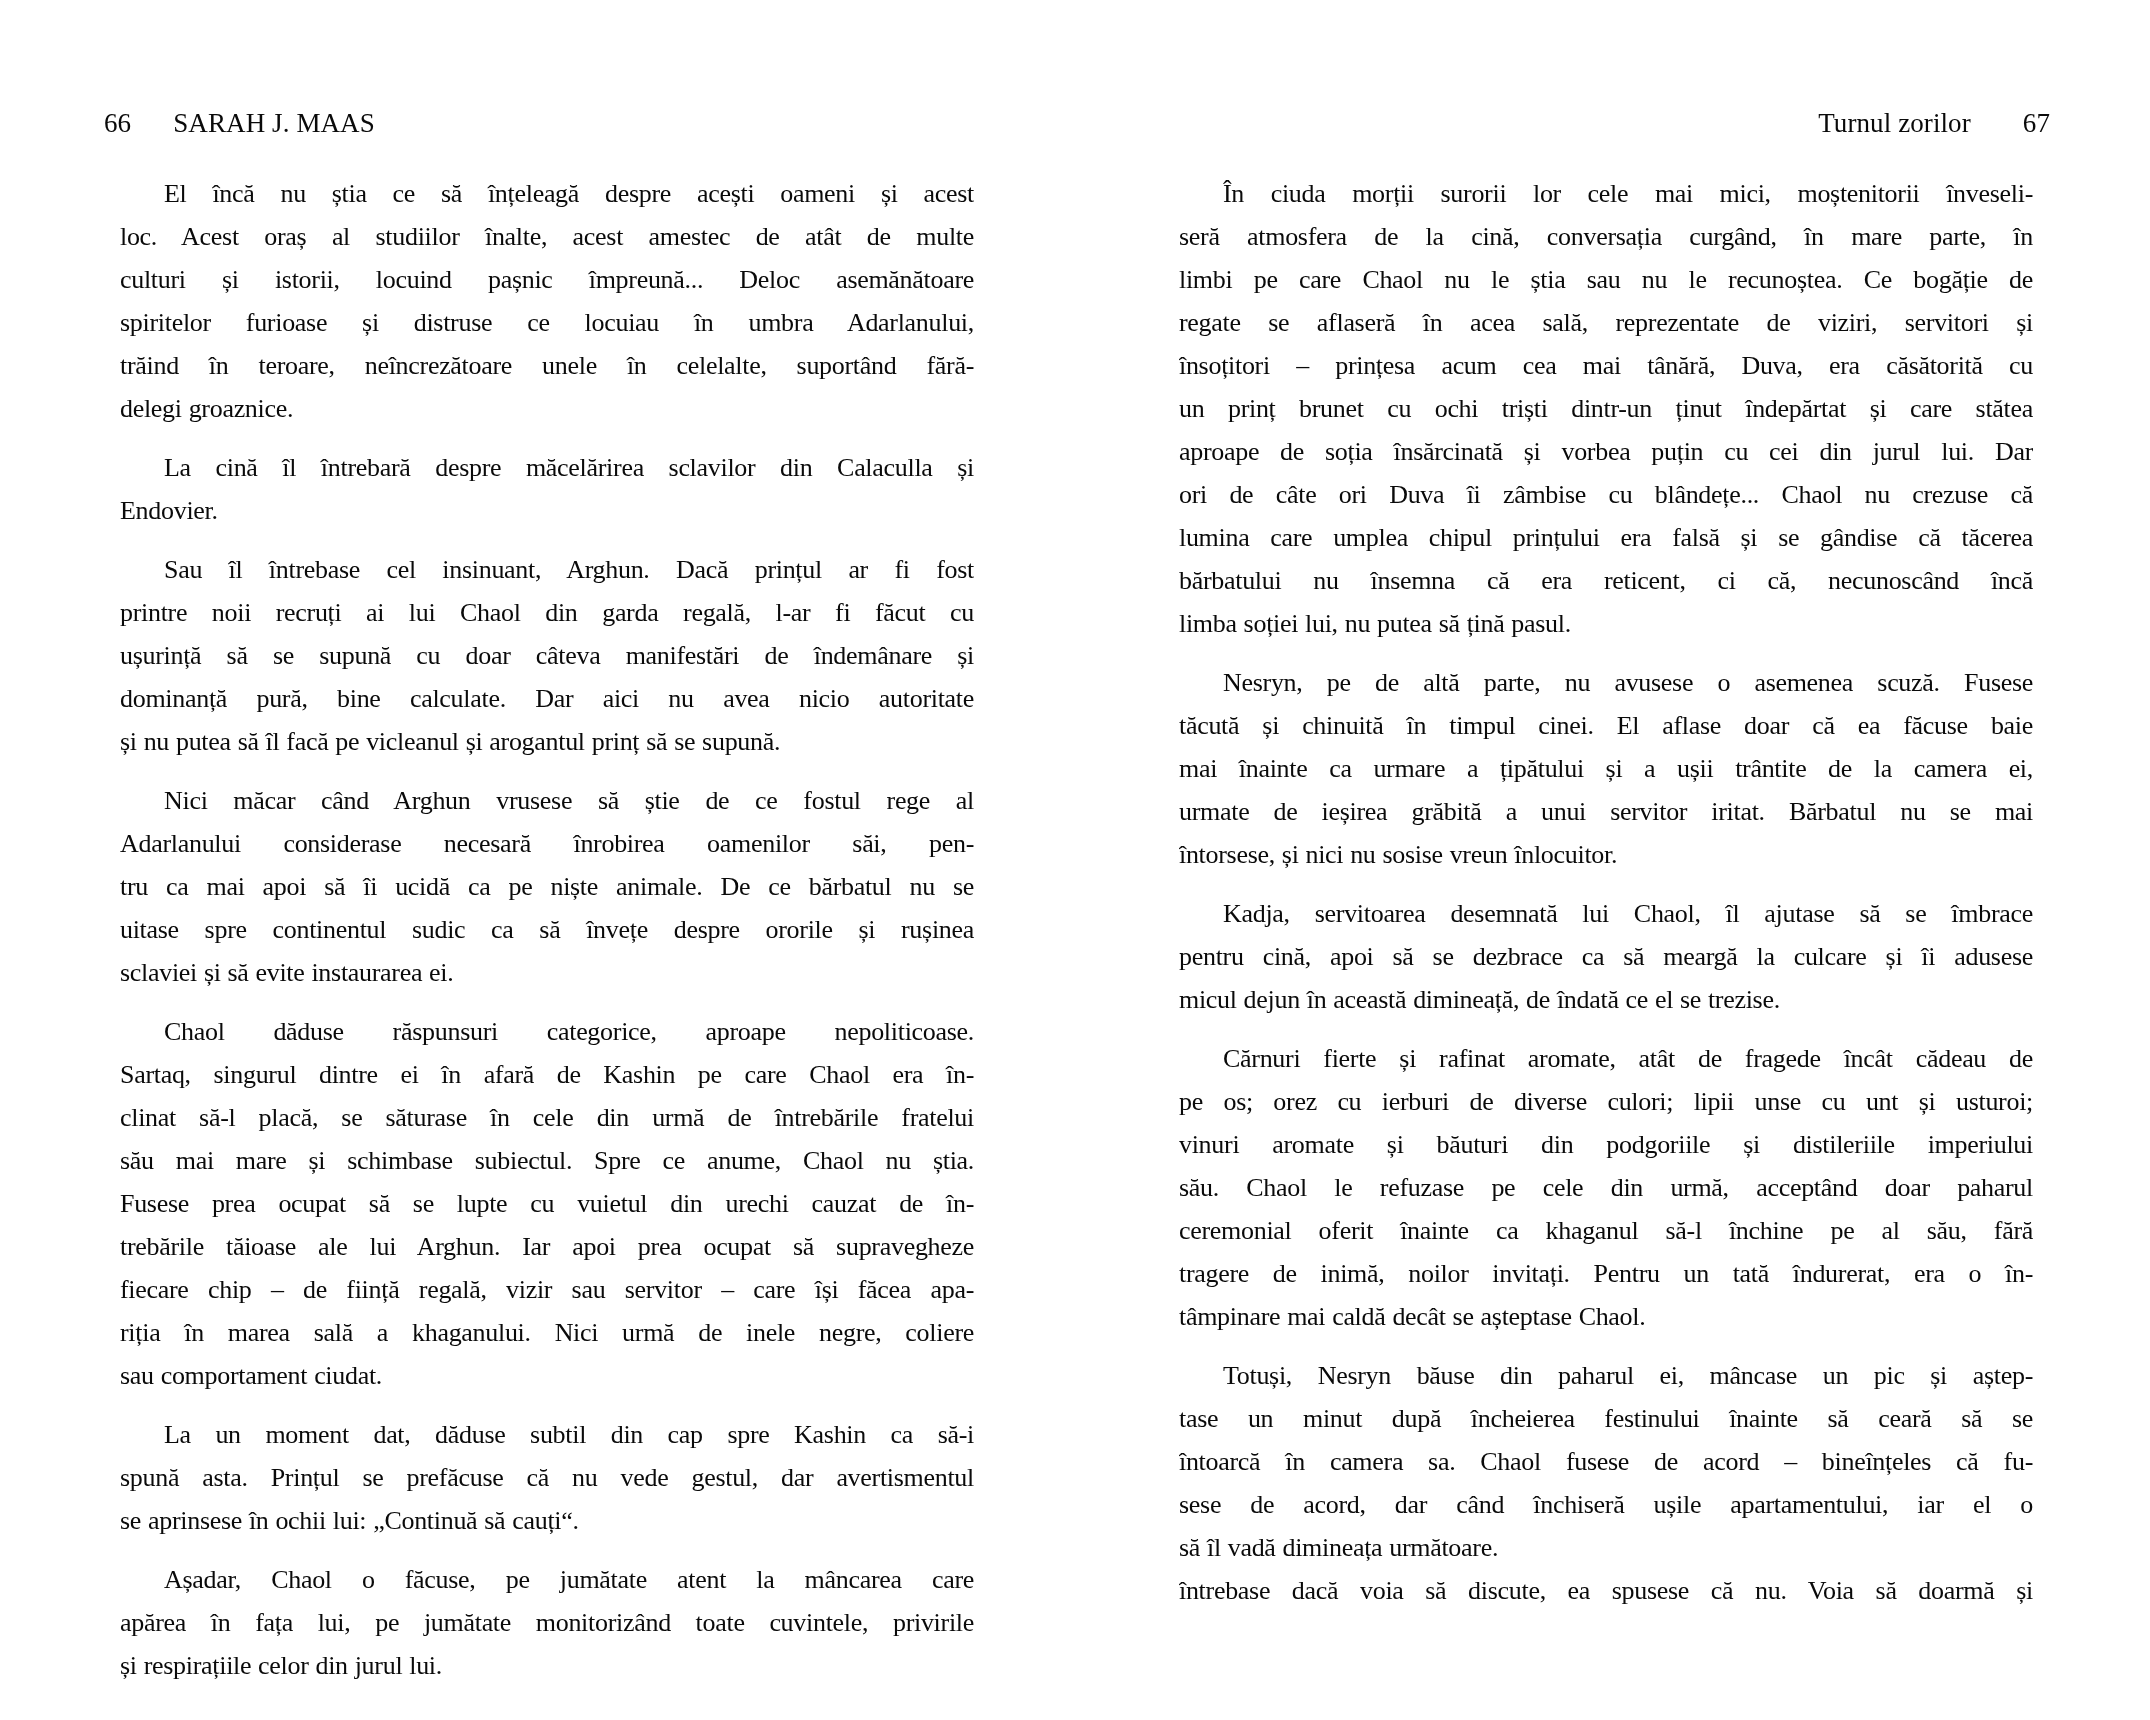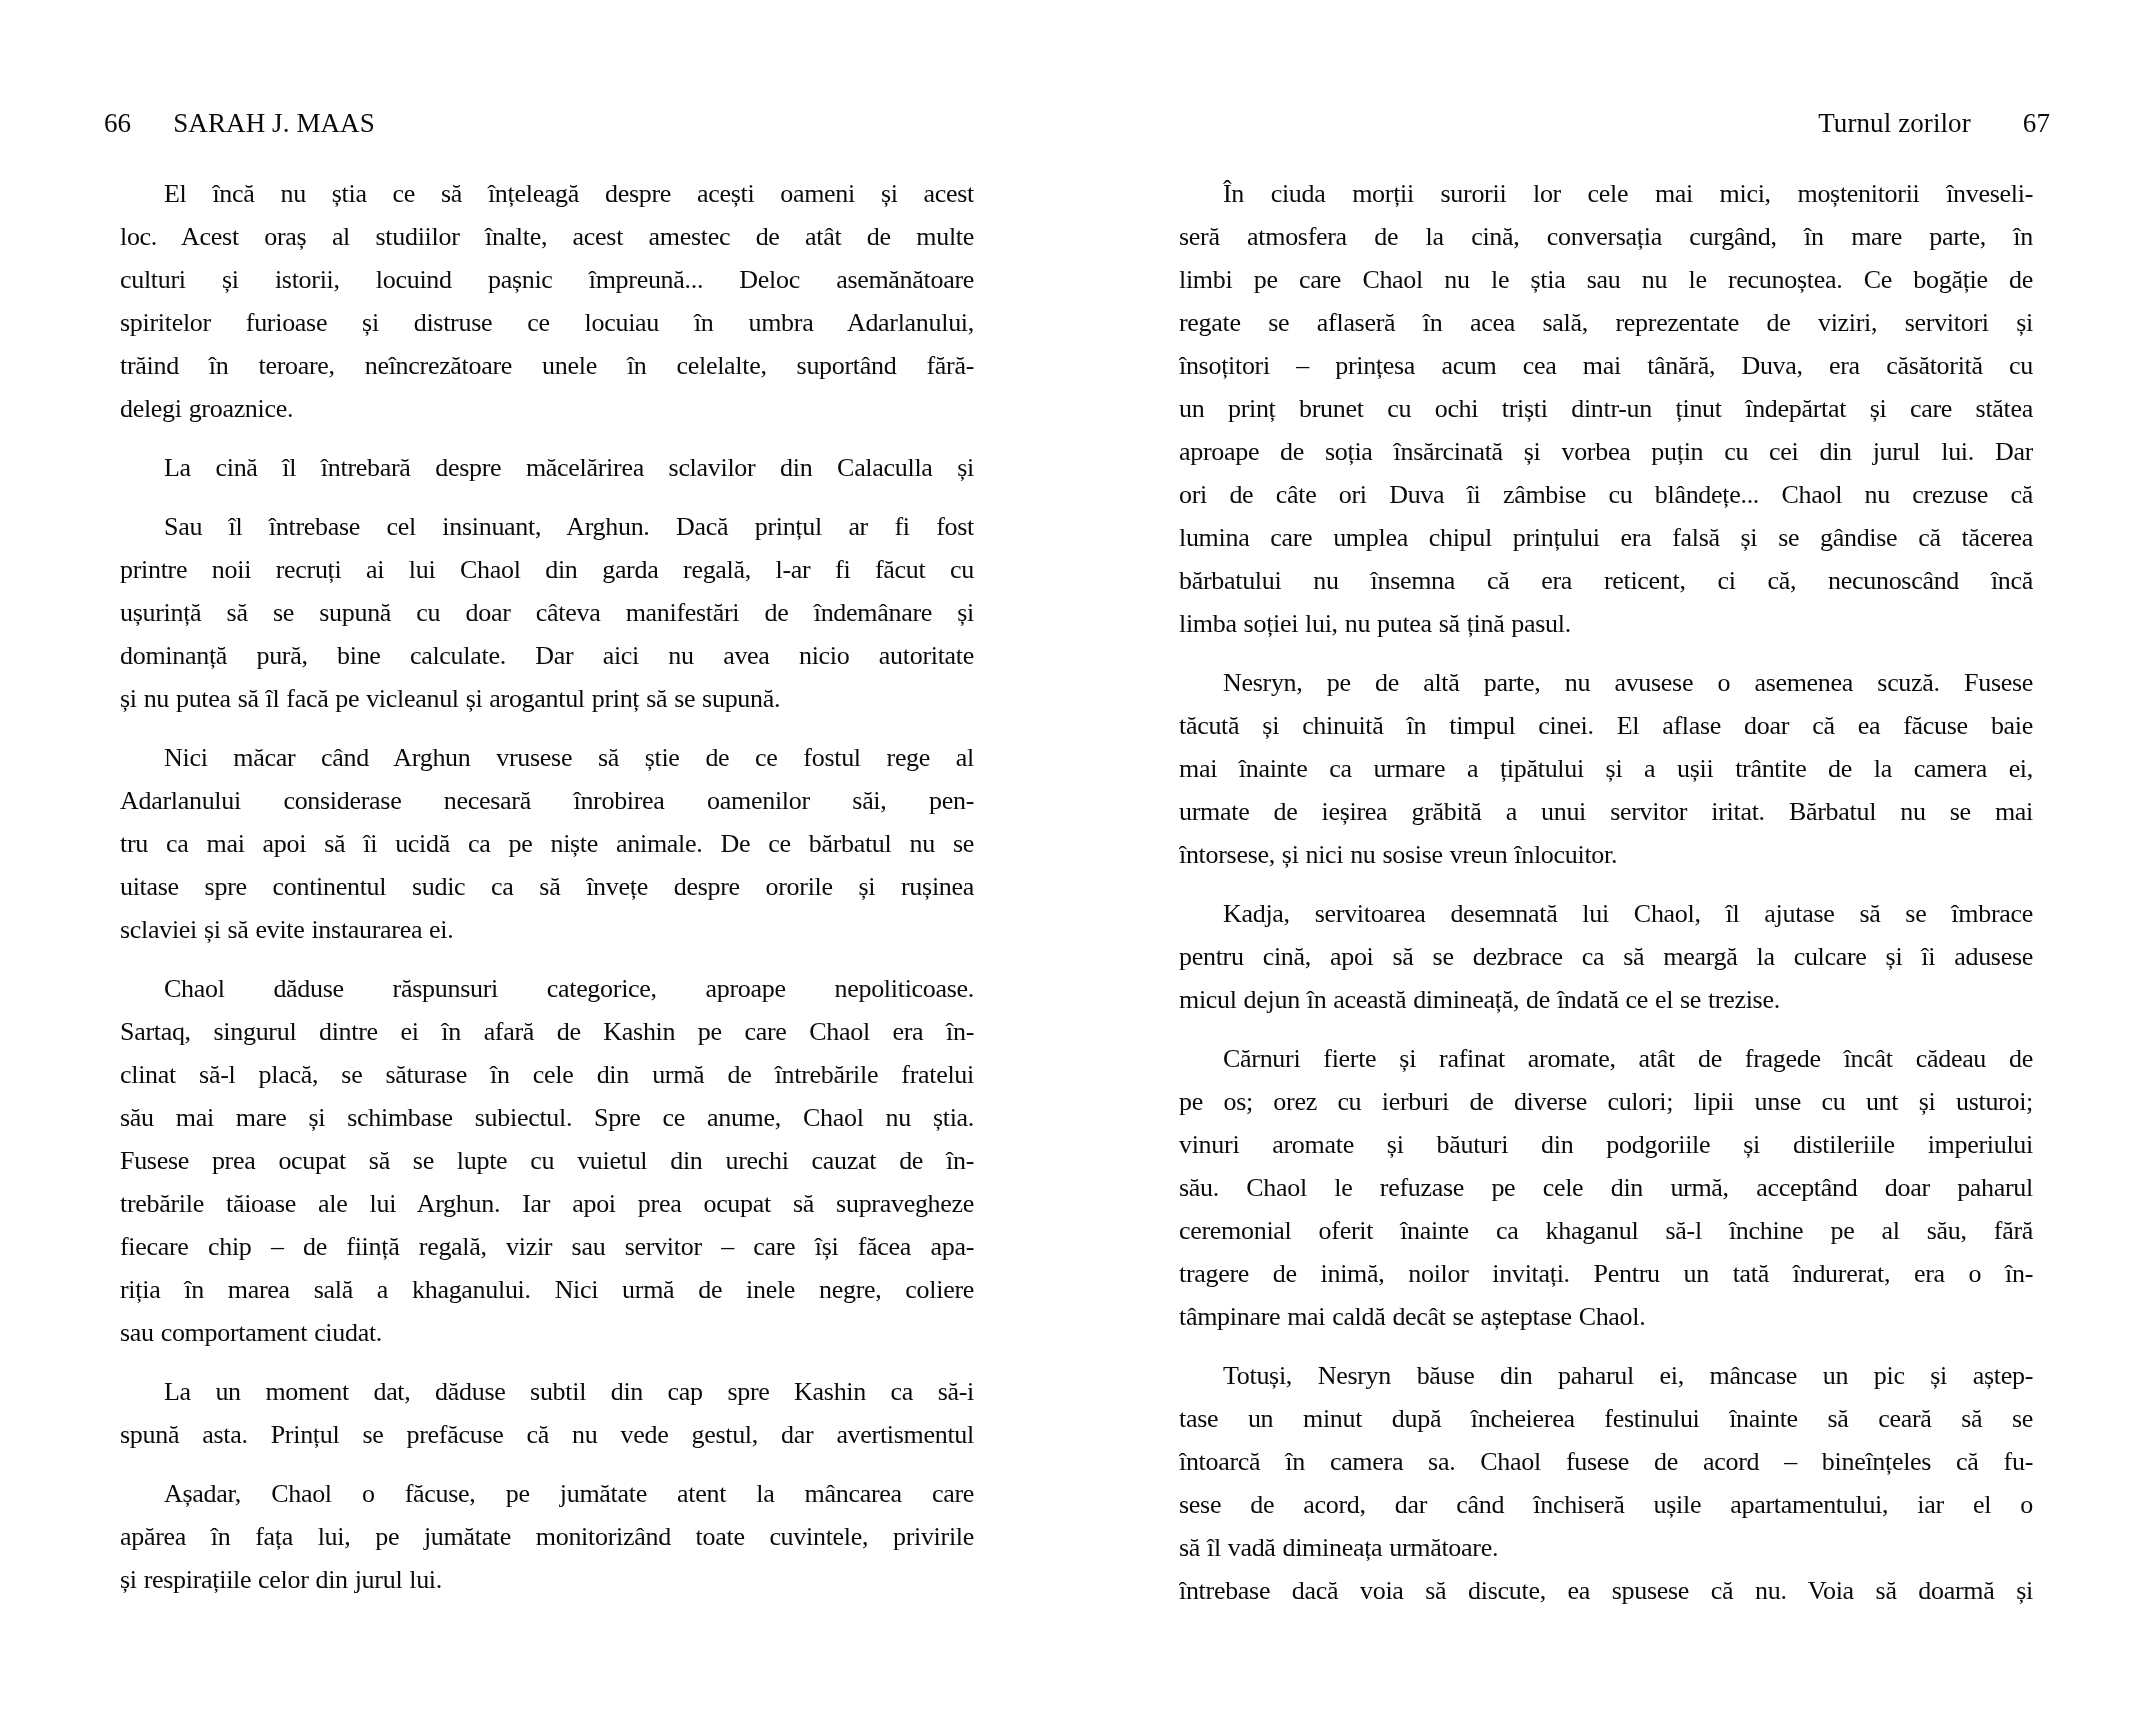--- a/index.html
+++ b/index.html
@@ -64,20 +64,21 @@
     <div class="paragraph">
       <div class="line para-start">El încă nu știa ce să înțeleagă despre acești oameni și acest</div>
       <div class="line">loc. Acest oraș al studiilor înalte, acest amestec de atât de multe</div>
       <div class="line">culturi și istorii, locuind pașnic împreună... Deloc asemănătoare</div>
       <div class="line">spiritelor furioase și distruse ce locuiau în umbra Adarlanului,</div>
       <div class="line">trăind în teroare, neîncrezătoare unele în celelalte, suportând fără-</div>
       <div class="line para-end">delegi groaznice.</div>
     </div>
     <div class="paragraph">
       <div class="line para-start">La cină îl întrebară despre măcelărirea sclavilor din Calaculla și</div>
+      <div class="line para-end">Endovier.</div>
     </div>
     <div class="paragraph">
       <div class="line para-start">Sau îl întrebase cel insinuant, Arghun. Dacă prințul ar fi fost</div>
       <div class="line">printre noii recruți ai lui Chaol din garda regală, l-ar fi făcut cu</div>
       <div class="line">ușurință să se supună cu doar câteva manifestări de îndemânare și</div>
       <div class="line">dominanță pură, bine calculate. Dar aici nu avea nicio autoritate</div>
       <div class="line para-end">și nu putea să îl facă pe vicleanul și arogantul prinț să se supună.</div>
     </div>
     <div class="paragraph">
       <div class="line para-start">Nici măcar când Arghun vrusese să știe de ce fostul rege al</div>
@@ -93,20 +94,21 @@
       <div class="line">său mai mare și schimbase subiectul. Spre ce anume, Chaol nu știa.</div>
       <div class="line">Fusese prea ocupat să se lupte cu vuietul din urechi cauzat de în-</div>
       <div class="line">trebările tăioase ale lui Arghun. Iar apoi prea ocupat să supravegheze</div>
       <div class="line">fiecare chip – de ființă regală, vizir sau servitor – care își făcea apa-</div>
       <div class="line">riția în marea sală a khaganului. Nici urmă de inele negre, coliere</div>
       <div class="line para-end">sau comportament ciudat.</div>
     </div>
     <div class="paragraph">
       <div class="line para-start">La un moment dat, dăduse subtil din cap spre Kashin ca să-i</div>
       <div class="line">spună asta. Prințul se prefăcuse că nu vede gestul, dar avertismentul</div>
+      <div class="line para-end">se aprinsese în ochii lui: „Continuă să cauți“.</div>
     </div>
     <div class="paragraph">
       <div class="line para-start">Așadar, Chaol o făcuse, pe jumătate atent la mâncarea care</div>
       <div class="line">apărea în fața lui, pe jumătate monitorizând toate cuvintele, privirile</div>
       <div class="line para-end">și respirațiile celor din jurul lui.</div>
     </div>
   </div>
 
 <div class="page-body" id="body-right">
     <div class="paragraph">

